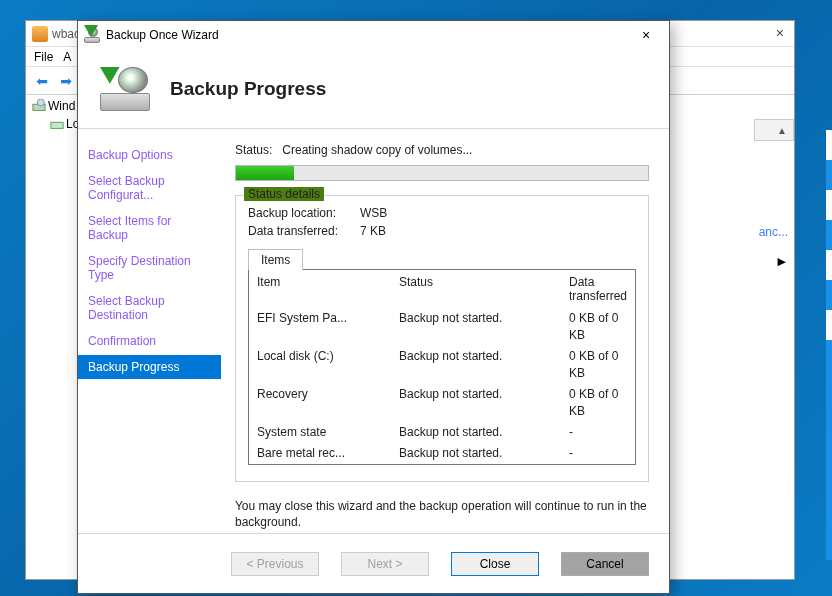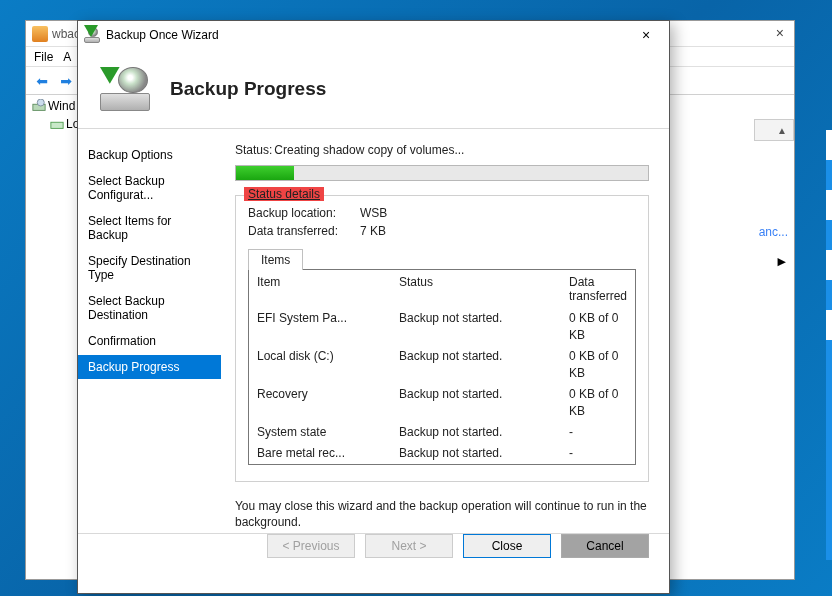--- a/index.html
+++ b/index.html
@@ -34,45 +34,45 @@
 .w-titlebar .ticon { width: 16px; height: 16px; margin-right: 6px; }
 .w-titlebar .spacer { flex: 1; }
 .w-titlebar .close { width: 34px; text-align: center; font-size: 14px; font-family: Arial; }
 
 .w-header { height: 80px; display: flex; align-items: center; padding: 0 22px; border-bottom: 1px solid #d9d9d9; }
 .w-header .hicon { width: 50px; height: 44px; margin-right: 20px; position: relative; }
 .w-header h1 { font-size: 19px; font-weight: 600; color: #222; }
 
 .w-body { flex: 1; display: flex; }
 .w-steps { width: 175px; padding-top: 14px; font-size: 12px; }
-.w-steps .step { padding: 5px 10px 5px 10px; color: #000000; line-height: 14px; margin-bottom: 2px; cursor: default; }
+.w-steps .step { padding: 5px 10px 5px 10px; color: #8b5cf6; line-height: 14px; margin-bottom: 2px; cursor: default; }
 .w-steps .step.sel { background: #0078d7; color: #fff; }
 
 .w-content { flex: 1; padding: 14px 20px 0 14px; font-size: 12px; color: #222; }
-.status-line { display: flex; gap: 2px; margin-bottom: 8px; }
+.status-line { display: flex; gap: 10px; margin-bottom: 8px; }
 .progress { width: 100%; height: 16px; border: 1px solid #b8b8b8; margin-bottom: 14px; position: relative; background: #e8e8e8; }
 .progress .bar { height: 100%; background: linear-gradient(#3ecf2e, #1aa610); }
 
 .group { border: 1px solid #d0d0d0; padding: 10px 12px 12px; position: relative; margin-bottom: 16px; }
-.group-label { position: absolute; top: -9px; left: 8px; background: #ef4444; padding: 0 4px; font-size: 12px; text-decoration: underline; }
+.group-label { position: absolute; top: -9px; left: 8px; background: #4d7c0f; padding: 0 4px; font-size: 12px; }
 .kv { display: flex; margin-bottom: 4px; }
 .kv .k { width: 112px; }
 
 .tab { display: inline-block; border: 1px solid #c0c0c0; border-bottom: none; padding: 3px 12px; background: #fff; position: relative; top: 1px; margin-top: 6px; font-size: 12px; }
 .grid { border: 1px solid #777; margin-bottom: 4px; }
 .grid .ghdr, .grid .grow { display: flex; gap: 40px; }
 .grid .ghdr { padding: 5px 8px; }
 .grid .grow { padding: 2px 8px; line-height: 17px; }
 .grid .c1 { width: 102px; white-space: nowrap; overflow: hidden; text-overflow: ellipsis; padding-right: 6px; }
 .grid .c2 { width: 130px; }
 .grid .c3 { flex: 1; }
 
 .note { line-height: 16px; margin-top: 6px; }
 
-.w-buttons { height: 60px; border-top: 1px solid #d9d9d9; display: flex; align-items: flex-start; justify-content: flex-end; padding-right: 20px; gap: 10px; }
+.w-buttons { height: 60px; border-top: 1px solid #d9d9d9; display: flex; align-items: center; justify-content: flex-end; padding-right: 20px; gap: 22px; }
 .w-buttons button { width: 88px; height: 24px; font-size: 12px; border: 1px solid #aaa; background: #a3a3a3; }
 .w-buttons button.disabled { color: #a0a0a0; background: #efefef; border-color: #ccc; }
 .w-buttons button.primary { border: 1.5px solid #0078d7; background: #efefef; color: #000; }
 
 
 .drive-icon { position: relative; width: 100%; height: 100%; }
 .drive-icon .cd { position: absolute; top: 0; right: 2px; width: 60%; height: 60%; border-radius: 50%; background: radial-gradient(circle at 40% 40%, #fff 10%, #c8e0c8 30%, #888 70%); border: 1px solid #777; }
 .drive-icon .arrow { position: absolute; top: -2px; left: 0; width: 0; height: 0; border-left: 7px solid transparent; border-right: 7px solid transparent; border-top: 12px solid #2a9a2a; transform: scale(var(--as,1)); transform-origin: top left; }
 .drive-icon .drv { position: absolute; bottom: 0; left: 0; width: 100%; height: 40%; background: linear-gradient(#e0e0e0, #b0b0b0); border: 1px solid #888; border-radius: 2px; }
 .w-header .drive-icon .arrow { --as: 1.4; top: 0; }

